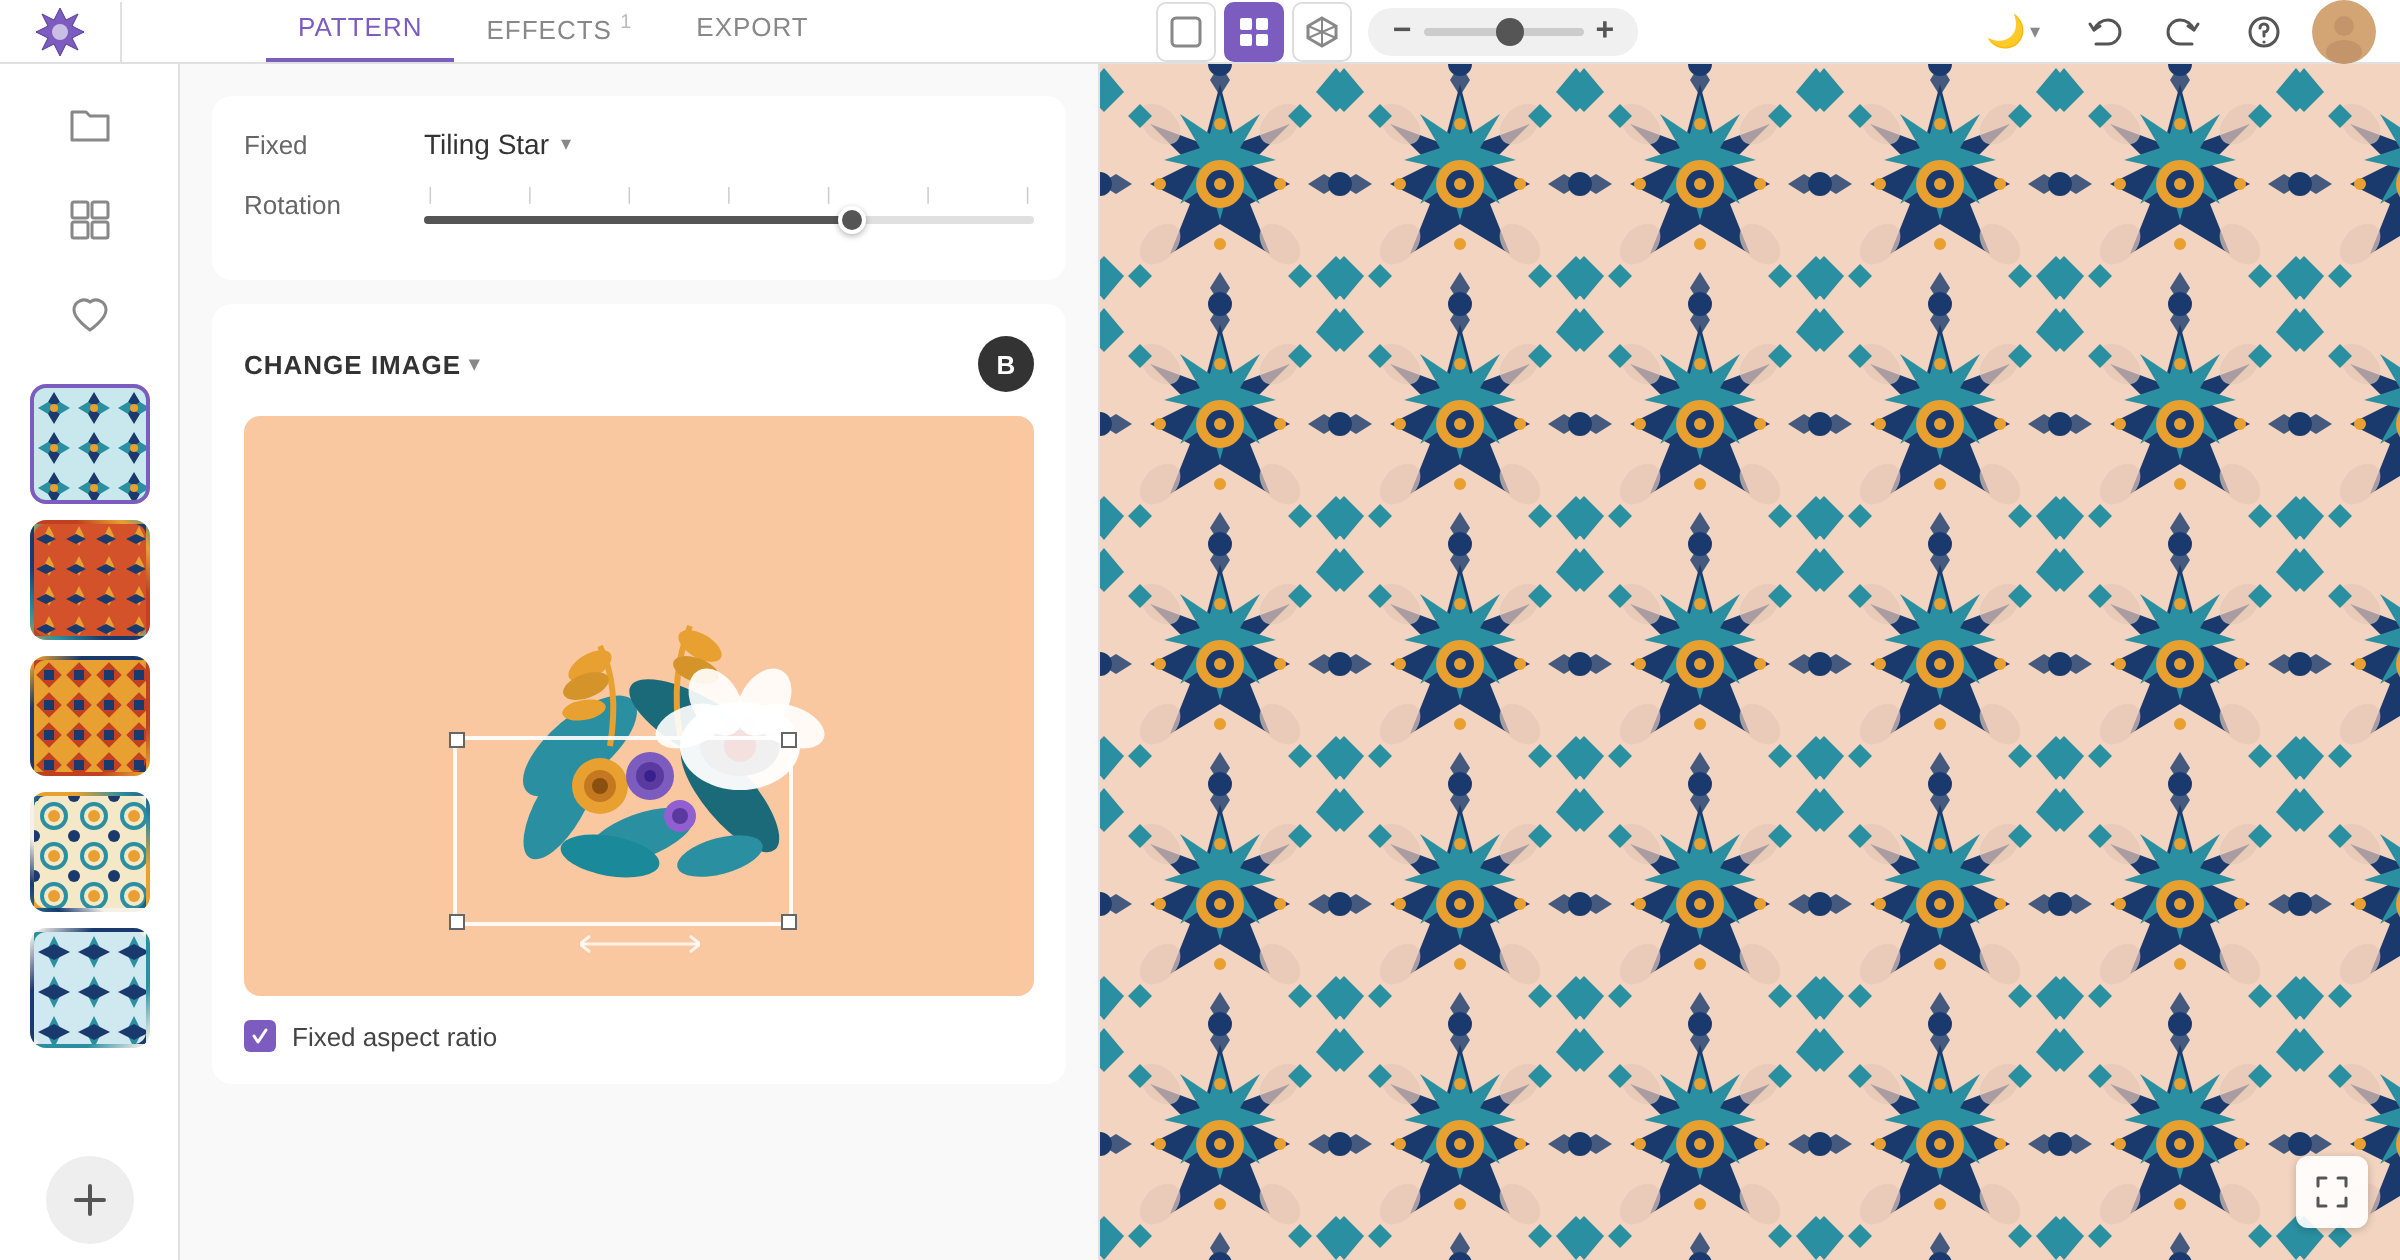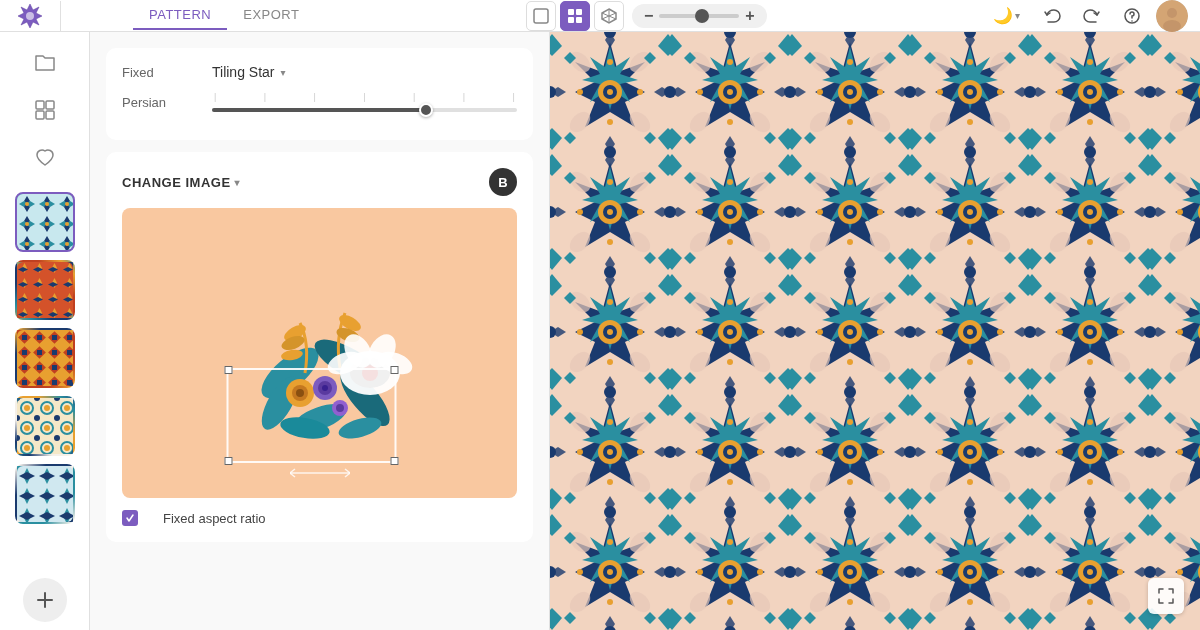--- a/index.html
+++ b/index.html
@@ -49,21 +49,21 @@
     .dropdown-arrow { font-size: 10px; color: #888; }
     .slider-track { width: 100%; position: relative; height: 4px; background: #e0e0e0; border-radius: 2px; }
     .slider-fill { position: absolute; left: 0; top: 0; height: 100%; width: 70%; background: #555; border-radius: 2px; }
     .slider-thumb-rot { width: 14px; height: 14px; background: #555; border-radius: 50%; position: absolute; top: -5px; left: 68%; border: 2px solid #fff; box-shadow: 0 1px 3px rgba(0,0,0,0.3); }
 
     
     .change-image-header { display: flex; align-items: center; justify-content: space-between; margin-bottom: 12px; }
     .change-image-btn { display: flex; align-items: center; gap: 4px; font-size: 13px; font-weight: 600; color: #333; cursor: pointer; letter-spacing: 0.5px; text-transform: uppercase; }
     .b-badge { width: 28px; height: 28px; border-radius: 50%; background: #333; color: #fff; font-size: 13px; font-weight: 700; display: flex; align-items: center; justify-content: center; }
     .image-preview { width: 100%; border-radius: 8px; overflow: hidden; background: #f9c8a0; position: relative; height: 290px; display: flex; align-items: center; justify-content: center; }
-    .checkbox-row { display: flex; align-items: center; gap: 25px; margin-top: 12px; }
+    .checkbox-row { display: flex; align-items: center; gap: 8px; margin-top: 12px; }
     .checkbox { width: 16px; height: 16px; background: #7c5cbf; border-radius: 3px; display: flex; align-items: center; justify-content: center; flex-shrink: 0; }
     .checkbox-label { font-size: 13px; color: #444; }
 
     
     .canvas { flex: 1; overflow: hidden; position: relative; background: #e8e8e8; }
 
     
     .expand-btn { position: absolute; bottom: 16px; right: 16px; width: 36px; height: 36px; background: rgba(255,255,255,0.9); border-radius: 6px; display: flex; align-items: center; justify-content: center; cursor: pointer; box-shadow: 0 1px 4px rgba(0,0,0,0.2); }
 
     
@@ -87,20 +87,21 @@
     <svg viewBox="0 0 28 28" fill="none" xmlns="http://www.w3.org/2000/svg">
       <path d="M14 2L17 8L23 5L20 11L26 14L20 17L23 23L17 20L14 26L11 20L5 23L8 17L2 14L8 11L5 5L11 8Z" fill="#7c5cbf" stroke="#5a3a9f" stroke-width="0.5"></path>
       <circle cx="14" cy="14" r="4" fill="#fff" opacity="0.6"></circle>
     </svg>
   </div>
 
   <div class="topbar-divider"></div>
 
   <div class="topbar-tabs">
     <div class="topbar-tab active">PATTERN</div>
+    <div class="topbar-tab">EFFECTS <span class="effects-badge">1</span></div>
     <div class="topbar-tab">EXPORT</div>
   </div>
 
   <div class="topbar-center">
     <div class="view-icons">
       <div class="view-icon">
         <svg width="18" height="18" viewBox="0 0 18 18">
             <rect x="2" y="2" width="14" height="14" rx="2" stroke="#888" stroke-width="1.5" fill="none"></rect>
           </svg>
       </div>
@@ -268,21 +269,21 @@
 
     <div class="panel-section">
       <div class="panel-row">
         <span class="panel-label">Fixed</span>
         <div class="tiling-select">
           <span>Tiling Star</span>
           <span class="dropdown-arrow">▾</span>
         </div>
       </div>
       <div class="panel-row">
-        <span class="panel-label">Persian</span>
+        <span class="panel-label">Rotation</span>
         <div style="flex:1; position: relative;">
 
           <div style="display:flex; justify-content:space-between; margin-bottom:6px; padding: 0 2px;">
             <span style="font-size:9px;color:#ccc;">|</span>
             <span style="font-size:9px;color:#ccc;">|</span>
             <span style="font-size:9px;color:#ccc;">|</span>
             <span style="font-size:9px;color:#ccc;">|</span>
             <span style="font-size:9px;color:#ccc;">|</span>
             <span style="font-size:9px;color:#ccc;">|</span>
             <span style="font-size:9px;color:#ccc;">|</span>

